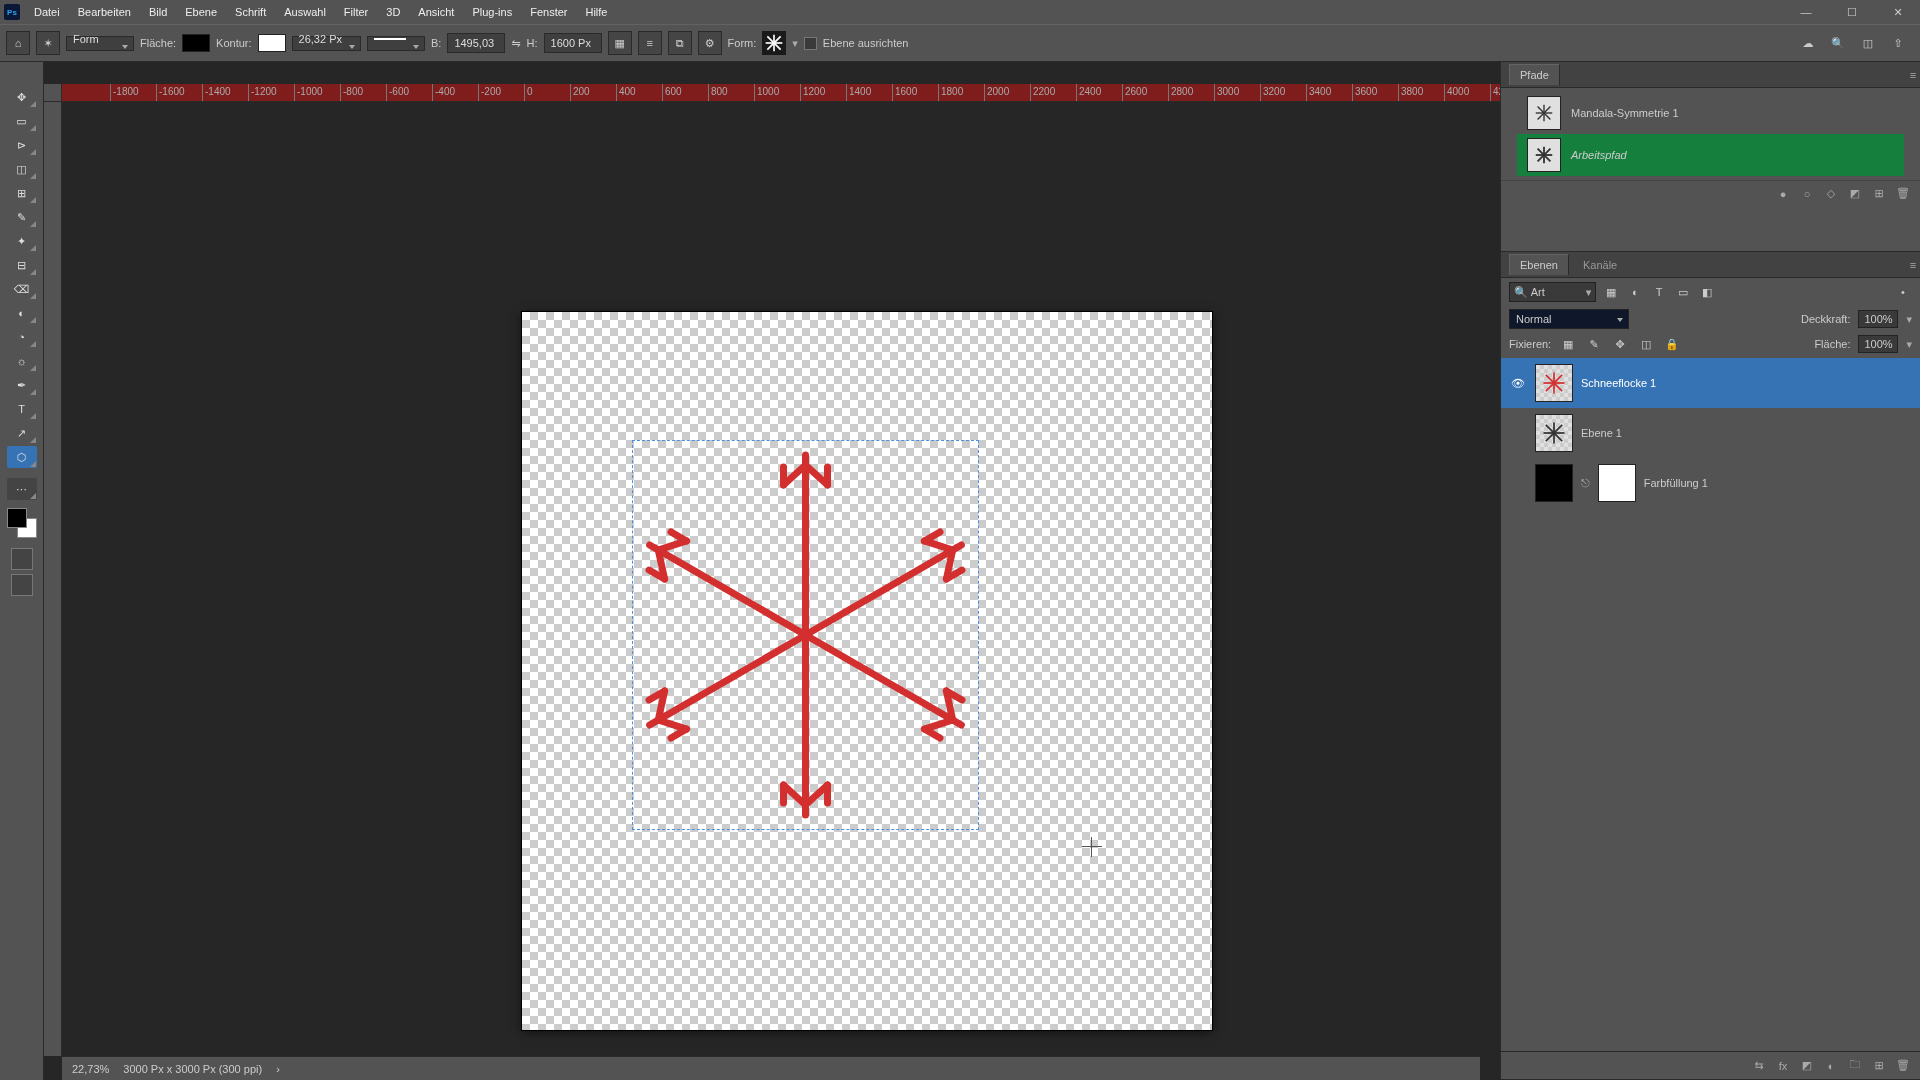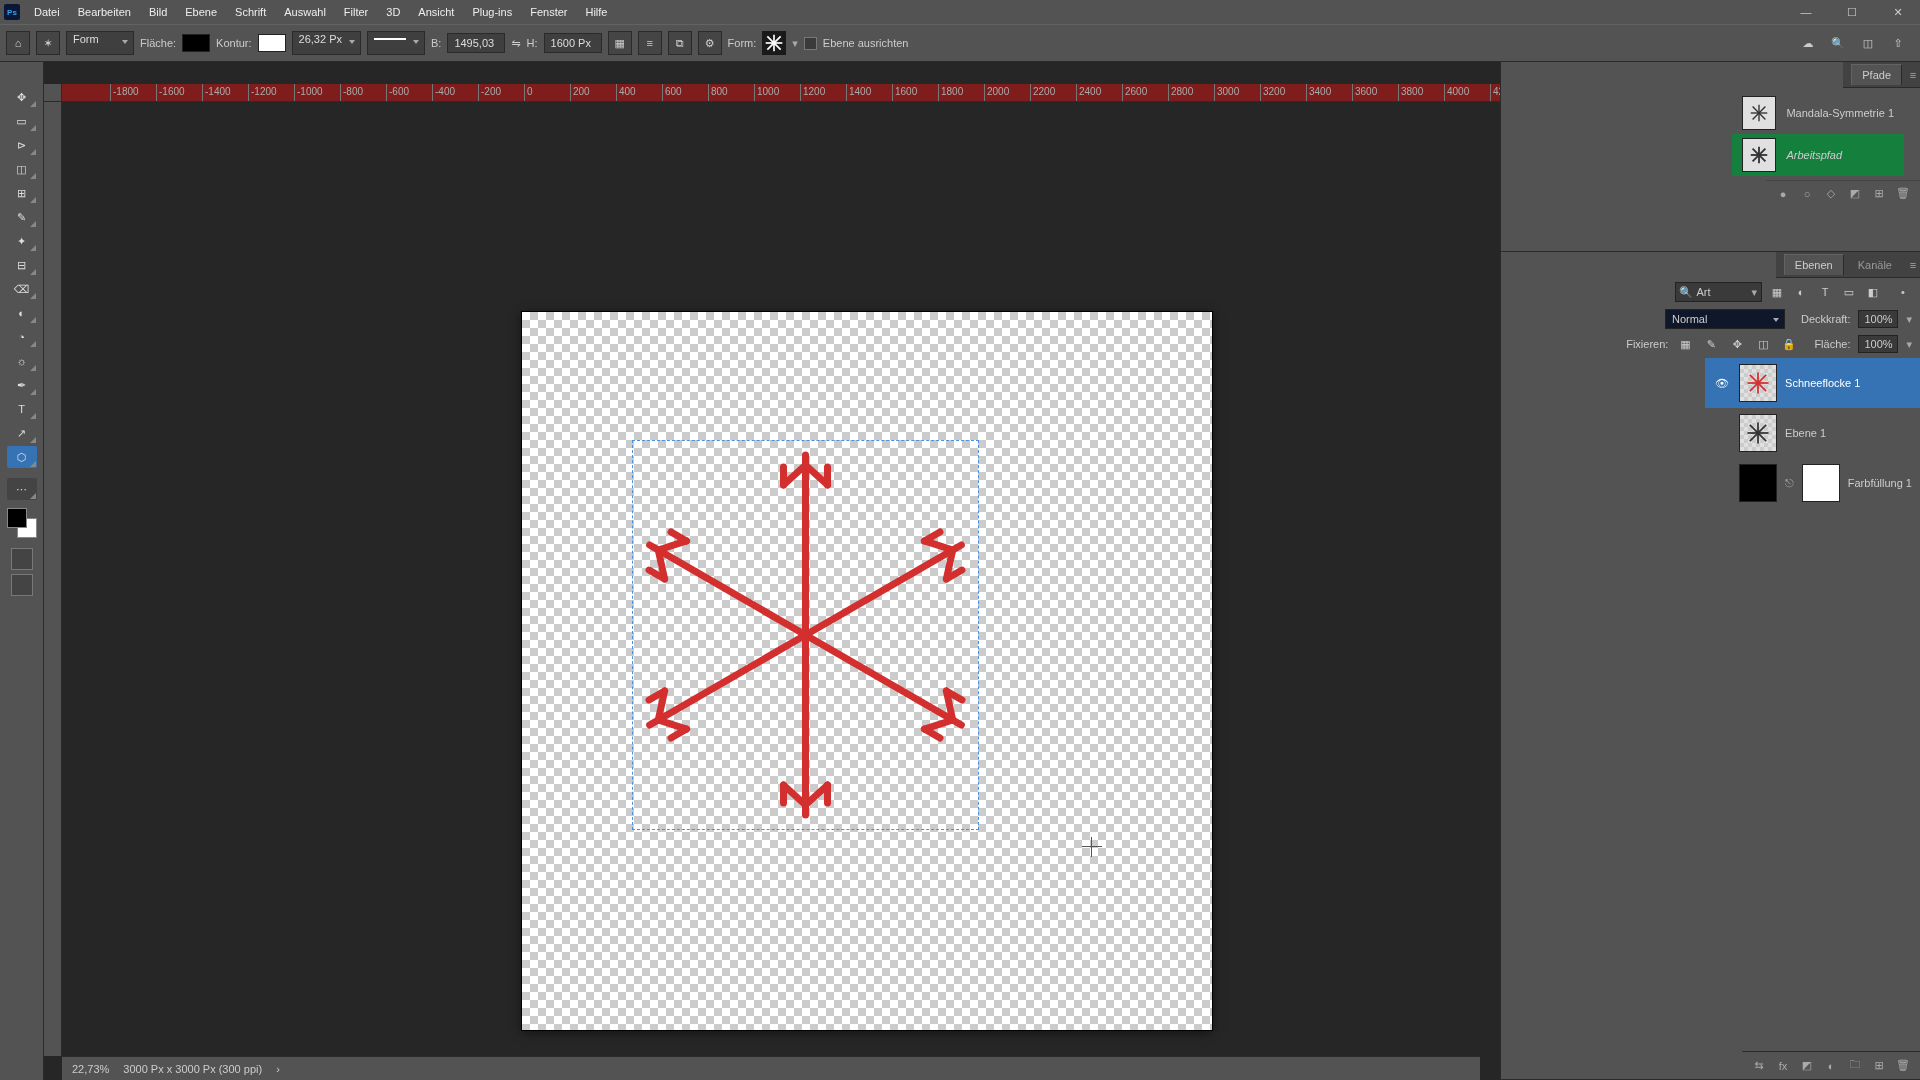--- a/index.html
+++ b/index.html
@@ -9,21 +9,21 @@
 .menubar { height: 24px; background: #535353; display: flex; align-items: center; padding: 0 4px; gap: 10px; }
 .menubar .ps-icon { width: 16px; height: 16px; background: #0b1736; color: #2ea3f2; display: flex; align-items: center; justify-content: center; font-size: 8px; font-weight: bold; border-radius: 2px; }
 .menubar .menu-item { color: #eee; padding: 2px 4px; cursor: default; }
 .menubar .spacer { flex: 1; }
 .win-btn { width: 36px; height: 22px; display: flex; align-items: center; justify-content: center; color: #ccc; }
 
 
 .optionsbar { height: 38px; background: #535353; border-top: 1px solid #636363; border-bottom: 1px solid #2a2a2a; display: flex; align-items: center; padding: 0 6px; gap: 6px; }
 .opt-label { color:#ccc; font-size:11px;}
 .opt-field { background:#3f3f3f; border:1px solid #2a2a2a; height:20px; min-width:40px; padding:0 6px; display:flex; align-items:center; color:#ddd; font-size:11px;}
-.opt-dropdown { background:#3f3f3f; border:1px solid #2a2a2a; height:24px; padding:0 18px 8px 6px; display:flex; align-items:center; position:relative; color:#ddd;}
+.opt-dropdown { background:#3f3f3f; border:1px solid #2a2a2a; height:15px; padding:0 18px 8px 6px; display:flex; align-items:center; position:relative; color:#ddd;}
 .opt-dropdown::after { content:""; position:absolute; right:5px; top:8px; border-left:3px solid transparent; border-right:3px solid transparent; border-top:4px solid #aaa;}
 .swatch { width:28px; height:18px; border:1px solid #222;}
 .swatch.black{background:#000;} .swatch.white{background:#fff;}
 .mini-btn{ width:24px; height:24px; border:1px solid #2a2a2a; background:#454545; display:flex; align-items:center; justify-content:center; color:#ccc; font-size:11px;}
 .checkbox { width:13px; height:13px; border:1px solid #777; background:#3a3a3a;}
 .stroke-line { width:32px; height:2px; background:#fff;}
 .shape-preview { width:24px; height:24px; background:#1a1a1a; display:flex; align-items:center; justify-content:center;}
 .right-icons { margin-left:auto; display:flex; gap:10px; padding-right:6px;}
 .right-icons .ico{ width:20px; height:20px; display:flex; align-items:center; justify-content:center; color:#ccc;}
 
@@ -61,21 +61,21 @@
 .shape-svg{position:absolute;}
 .cursor-cross{position:absolute; width:20px; height:20px;}
 .cursor-cross::before,.cursor-cross::after{content:"";position:absolute;background:#555;}
 .cursor-cross::before{left:9px;top:0;width:1px;height:20px;}
 .cursor-cross::after{top:9px;left:0;height:1px;width:20px;}
 
 .statusbar{ position:absolute; left:18px; right:20px; bottom:0; height:24px; background:#535353; border-top:1px solid #2a2a2a; display:flex; align-items:center; gap:14px; padding:0 10px; color:#ccc; font-size:11px;}
 
 
 .panels{ width:420px; background:#535353; display:flex; flex-direction:column; border-left:1px solid #2a2a2a;}
-.panel{ display:flex; flex-direction:column; border-bottom:1px solid #2a2a2a;align-items:flex-end;}
+.panel{ display:flex; flex-direction:column; border-bottom:1px solid #2a2a2a;}
 .panel-tabs{ height:26px; display:flex; align-items:center; background:#424242; padding-left:8px; gap:4px; border-bottom:1px solid #2a2a2a;}
 .panel-tab{ padding:4px 10px; color:#ccc; font-size:11px; background:#535353; border-top:1px solid #636363; border-left:1px solid #636363; border-right:1px solid #2a2a2a;}
 .panel-tab.inactive{ background:transparent; border:none; color:#999;}
 .panel-body{ background:#535353; padding:4px 16px;}
 .path-item{ display:flex; align-items:center; gap:10px; padding:4px 10px;}
 .path-item.sel{background:#15803d;}
 .path-thumb{ width:34px; height:34px; background:#e0e0e0; border:1px solid #222; display:flex; align-items:center; justify-content:center;}
 .icon-row{ height:26px; display:flex; align-items:center; justify-content:flex-end; gap:10px; padding:0 10px; border-top:1px solid #444;}
 .small-ico{width:14px;height:14px;display:flex;align-items:center;justify-content:center;color:#aaa;}
 

